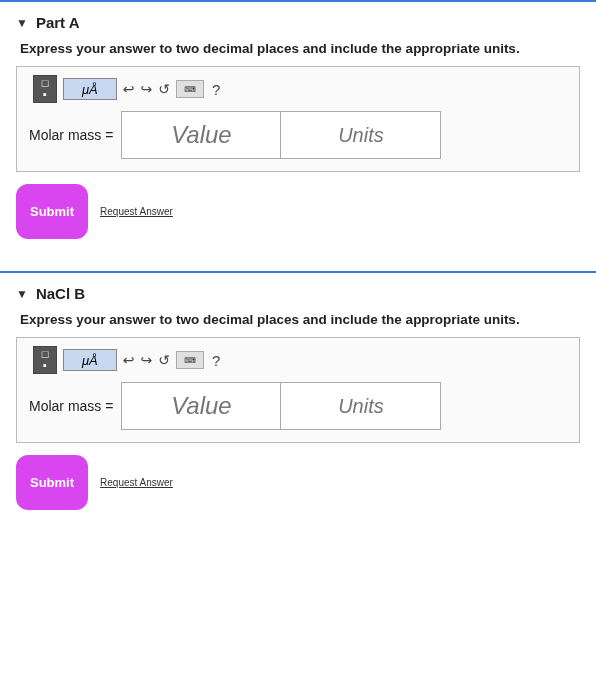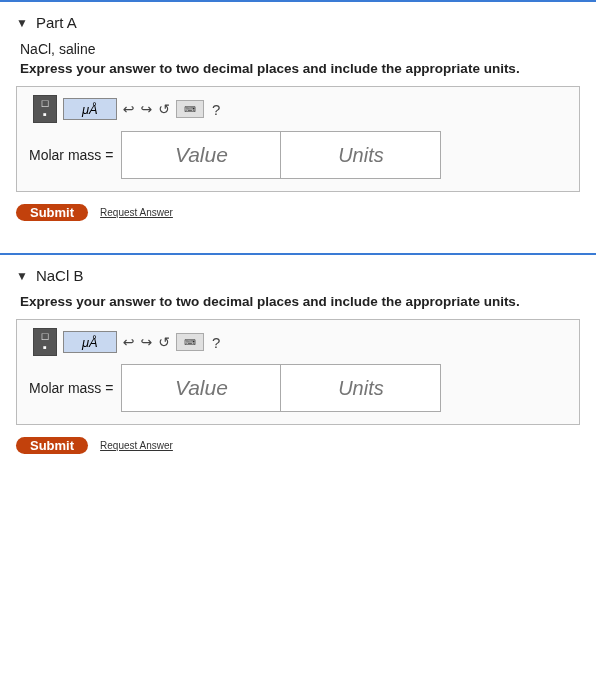--- a/index.html
+++ b/index.html
@@ -25,21 +25,21 @@
       align-items: center;
       gap: 8px;
       margin-bottom: 10px;
     }
     .collapse-arrow {
       font-size: 12px;
       color: #333;
       cursor: pointer;
     }
     .part-title {
-      font-weight: normal;
+      font-weight: bold;
       font-size: 15px;
       color: #222;
     }
     .compound-name {
       font-size: 14px;
       margin-bottom: 4px;
       margin-left: 4px;
     }
     .instructions {
       font-size: 13.5px;
@@ -95,21 +95,21 @@
       gap: 0;
     }
     .molar-label {
       font-size: 14px;
       white-space: nowrap;
       margin-right: 8px;
     }
     .value-input {
       border: 1px solid #aaa;
       background: #fff;
-      font-size: 21px;
+      font-size: 24px;
       font-style: italic;
       color: #aaa;
       padding: 8px 16px;
       width: 160px;
       height: 48px;
       text-align: center;
       outline: none;
     }
     .units-input {
       border: 1px solid #aaa;
@@ -123,24 +123,24 @@
       height: 48px;
       text-align: center;
       outline: none;
     }
     .button-row {
       display: flex;
       align-items: center;
       gap: 12px;
     }
     .submit-btn {
-      background: #c2410c;
+      background: #d946ef;
       color: #fff;
       border: none;
-      padding: 1px 14px;
+      padding: 20px 14px;
       font-size: 13px;
       font-weight: bold;
       cursor: pointer;
       border-radius: 12px;
     }
     .request-link {
       font-size: 10px;
       color: #333;
       text-decoration: underline;
       cursor: pointer;
@@ -171,21 +171,20 @@
 <body>
 
 <div class="page-container">
 
   <div class="part-section">
     <div class="part-header">
       <span class="collapse-arrow">▼</span>
       <span class="part-title">Part A</span>
     </div>
 
-    <div class="compound-name">NaCl, saline</div>
     <div class="instructions">Express your answer to two decimal places and include the appropriate units.</div>
 
     <div class="answer-box">
       <div class="toolbar">
         <button class="toolbar-btn dark">
           <span style="font-size:11px; line-height:1;">□<br>▪</span>
         </button>
         <button class="toolbar-btn mu">μÅ</button>
         <span class="toolbar-icon">↩</span>
         <span class="toolbar-icon">↪</span>

